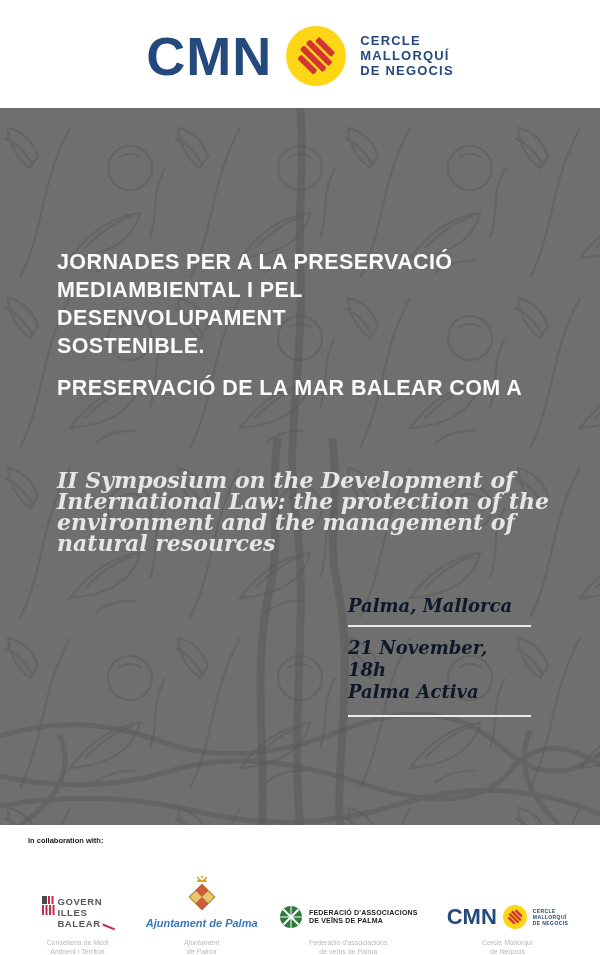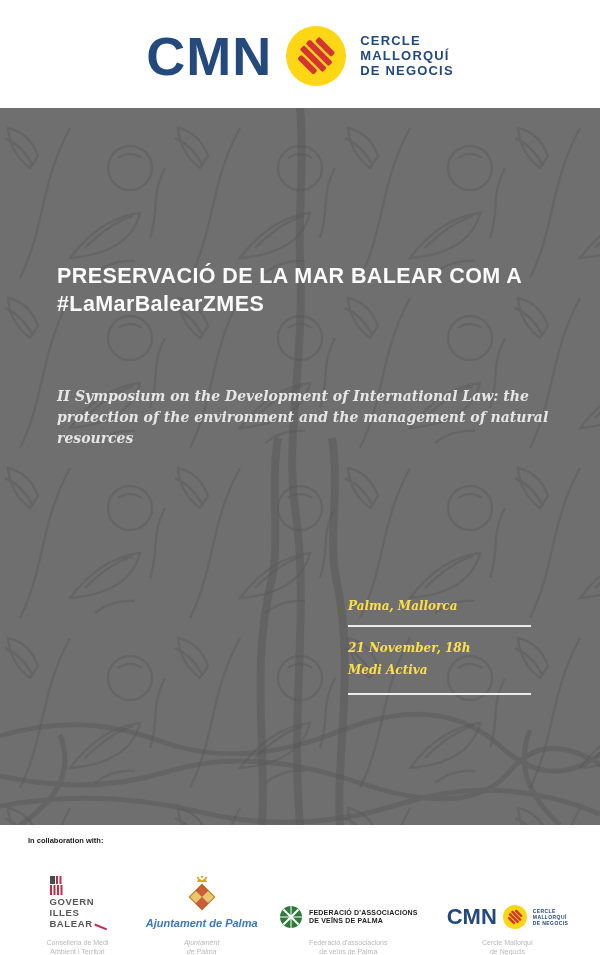--- a/index.html
+++ b/index.html
@@ -17,38 +17,38 @@
   
   .main{position:relative;height:717px;background:#6f6f6f;overflow:hidden;}
   .engraving{position:absolute;left:0;top:0;}
   .content{position:relative;padding:140px 0 0 57px;}
   .title{width:470px;color:#fafafa;font-size:21.5px;font-weight:bold;letter-spacing:.4px;line-height:28px;margin:0;}
   .title .line{display:block;}
   .title2{margin-top:14px;}
   .symposium{
     width:505px;margin-top:68px;
     font-family:"DejaVu Serif","Liberation Serif",serif;font-style:italic;font-weight:bold;
-    font-size:14px;line-height:21px;color:#e6e6e6;
+    font-size:22px;line-height:21px;color:#e6e6e6;
   }
   .event-details{
     position:absolute;left:348px;top:487px;width:183px;
     font-family:"DejaVu Serif","Liberation Serif",serif;font-style:italic;font-weight:bold;
-    color:#fde047;font-size:12px;line-height:22px;
+    color:#0f172a;font-size:18px;line-height:22px;
   }
   .rule{height:2px;background:#ececec;margin:8px 0;}
   .session{margin:10px 0 12px 0;}
   
   .footer{position:relative;height:133px;background:#ffffff;}
   .collab-label{position:absolute;left:28px;top:11px;font-size:7.5px;font-weight:bold;color:#1a1a1a;}
   .partners{position:absolute;left:30px;top:30px;right:20px;display:flex;justify-content:space-between;}
   .partner{display:flex;flex-direction:column;align-items:center;}
   .logo-zone{height:74px;display:flex;flex-direction:column;justify-content:flex-end;align-items:center;}
   .caption{margin-top:9px;text-align:center;font-size:7px;line-height:9px;color:#b9b9b9;}
   
-  .govern-block{display:flex;flex-direction:column;align-items:flex-start;}
+  .govern-block{display:flex;flex-direction:row;align-items:flex-start;}
   .govern-text div{font-size:9.5px;font-weight:bold;color:#565656;letter-spacing:.6px;line-height:11px;}
   .govern-slash{display:inline-block;width:13px;height:2px;background:#c22b4a;transform:rotate(22deg) translate(1px,-2px);transform-origin:left center;}
   
   .ajuntament-text{font-size:11px;font-weight:bold;color:#3b76c0;margin-top:3px;}
   
   .fed-block{display:flex;align-items:center;gap:6px;}
   .fed-text div{font-size:7px;font-weight:bold;color:#222222;line-height:8.5px;letter-spacing:.2px;}
   
   .cmn-small{display:flex;align-items:center;gap:6px;}
   .cmn-small .word{font-size:22px;font-weight:bold;color:#24497d;line-height:1;}
@@ -109,33 +109,37 @@
       </g>
       <g fill="none" stroke="#5a5a5a" stroke-width="5" opacity="0.5">
         <path d="M0,628 q80,-25 160,5 t180,-10 t160,15 t120,-10"></path>
         <path d="M0,668 q90,20 170,-5 t190,12 t150,-12 t110,8"></path>
         <path d="M0,698 q100,-18 200,6 t200,-8 t200,10"></path>
         <path d="M20,717 q60,-40 40,-90 M560,717 q-50,-45 -30,-95"></path>
       </g>
     </svg>
 
     <div class="content">
+      <h1 class="title">
+        <span class="line">JORNADES PER A LA PRESERVACIÓ</span>
+        <span class="line">MEDIAMBIENTAL I PEL DESENVOLUPAMENT</span>
+        <span class="line">SOSTENIBLE.</span>
+      </h1>
       <h1 class="title title2">
         <span class="line">PRESERVACIÓ DE LA MAR BALEAR COM A</span>
-        <span class="line">#LaMarBalearZMES</span>
       </h1>
       <div class="symposium">II Symposium on the Development of International Law: the protection of the environment and the management of natural resources</div>
     </div>
 
     <div class="event-details">
       <div>Palma, Mallorca</div>
       <div class="rule"></div>
       <div class="session">
         <div>21 November, 18h</div>
-        <div>Medi Activa</div>
+        <div>Palma Activa</div>
       </div>
       <div class="rule"></div>
     </div>
   </div>
 
   <div class="footer">
     <div class="collab-label">In collaboration with:</div>
 
     <div class="partners">
 

